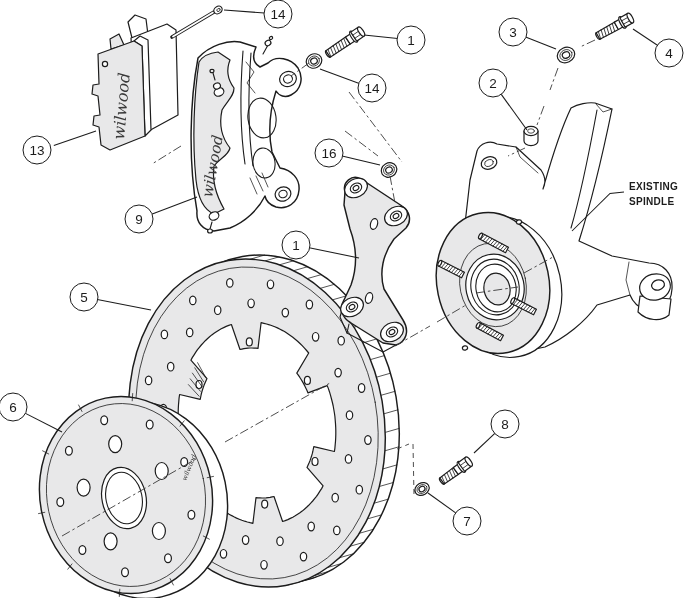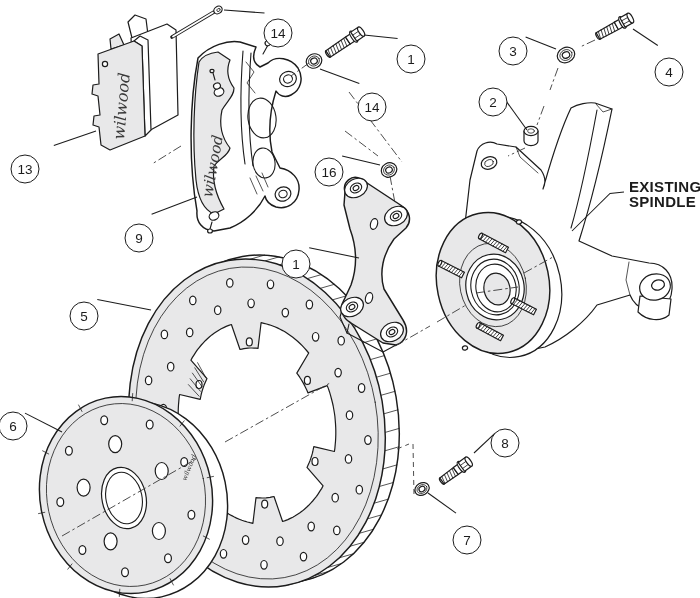--- a/index.html
+++ b/index.html
@@ -11,22 +11,22 @@
   .thin{stroke-width:0.75;}
   .w{fill:#fff;stroke:var(--ink);stroke-width:1.2;stroke-linejoin:round;stroke-linecap:round;}
   .s{fill:var(--shade);stroke:var(--ink);stroke-width:1.2;stroke-linejoin:round;stroke-linecap:round;}
   .heavy{stroke-width:1.45;}
   .axis{fill:none;stroke:#3a3a3a;stroke-width:0.9;stroke-dasharray:9 3 2.5 3;}
   .dash{fill:none;stroke:#3a3a3a;stroke-width:0.9;stroke-dasharray:5 4;}
   .leader{fill:none;stroke:var(--ink);stroke-width:1.05;}
   .brand{font-family:"DejaVu Serif",serif;font-style:italic;fill:#3a3a3a;}
   .balloon{position:absolute;width:27px;height:27px;border:1.4px solid var(--ink);
            border-radius:50%;background:#fff;display:flex;align-items:center;justify-content:center;
-           font-size:13.5px;color:var(--ink);transform:translate(-50%,-50%);z-index:3;margin-top:19px;}
-  .annotation{position:absolute;z-index:3;color:var(--ink);font-size:15px;font-weight:bold;
+           font-size:13.5px;color:var(--ink);transform:translate(-50%,-50%);z-index:3;}
+  .annotation{position:absolute;z-index:3;color:var(--ink);font-size:10px;font-weight:bold;
               letter-spacing:0.3px;line-height:15px;white-space:nowrap;}
 </style>
 </head>
 <body>
 
 <svg id="scene" width="700" height="598" viewBox="0 0 700 598">
 
   <g id="g-spindle">
     <path class="w" d="M 595,103 L 612,109
       C 604,148 592,200 579,241 L 612,256 L 649,263
@@ -431,19 +431,19 @@
 <div class="balloon" style="left: 513px; top: 32px;">3</div>
 <div class="balloon" style="left: 669px; top: 53px;">4</div>
 <div class="balloon" style="left: 84px; top: 297px;">5</div>
 <div class="balloon" style="left: 13px; top: 407px;">6</div>
 <div class="balloon" style="left: 467px; top: 521px;">7</div>
 <div class="balloon" style="left: 505px; top: 424px;">8</div>
 <div class="balloon" style="left: 139px; top: 219px;">9</div>
 <div class="balloon" style="left: 411px; top: 40px;">1</div>
 <div class="balloon" style="left: 372px; top: 88px;">14</div>
 <div class="balloon" style="left: 329px; top: 153px;">16</div>
-<div class="balloon" style="left: 25px; top: 150px;">13</div>
+<div class="balloon" style="left: 37px; top: 150px;">13</div>
 <div class="balloon" style="left: 278px; top: 14px;">14</div>
 
 <div class="annotation" style="left: 629px; top: 179px;">
   <div>EXISTING</div>
   <div>SPINDLE</div>
 </div>
 
 </body></html>

